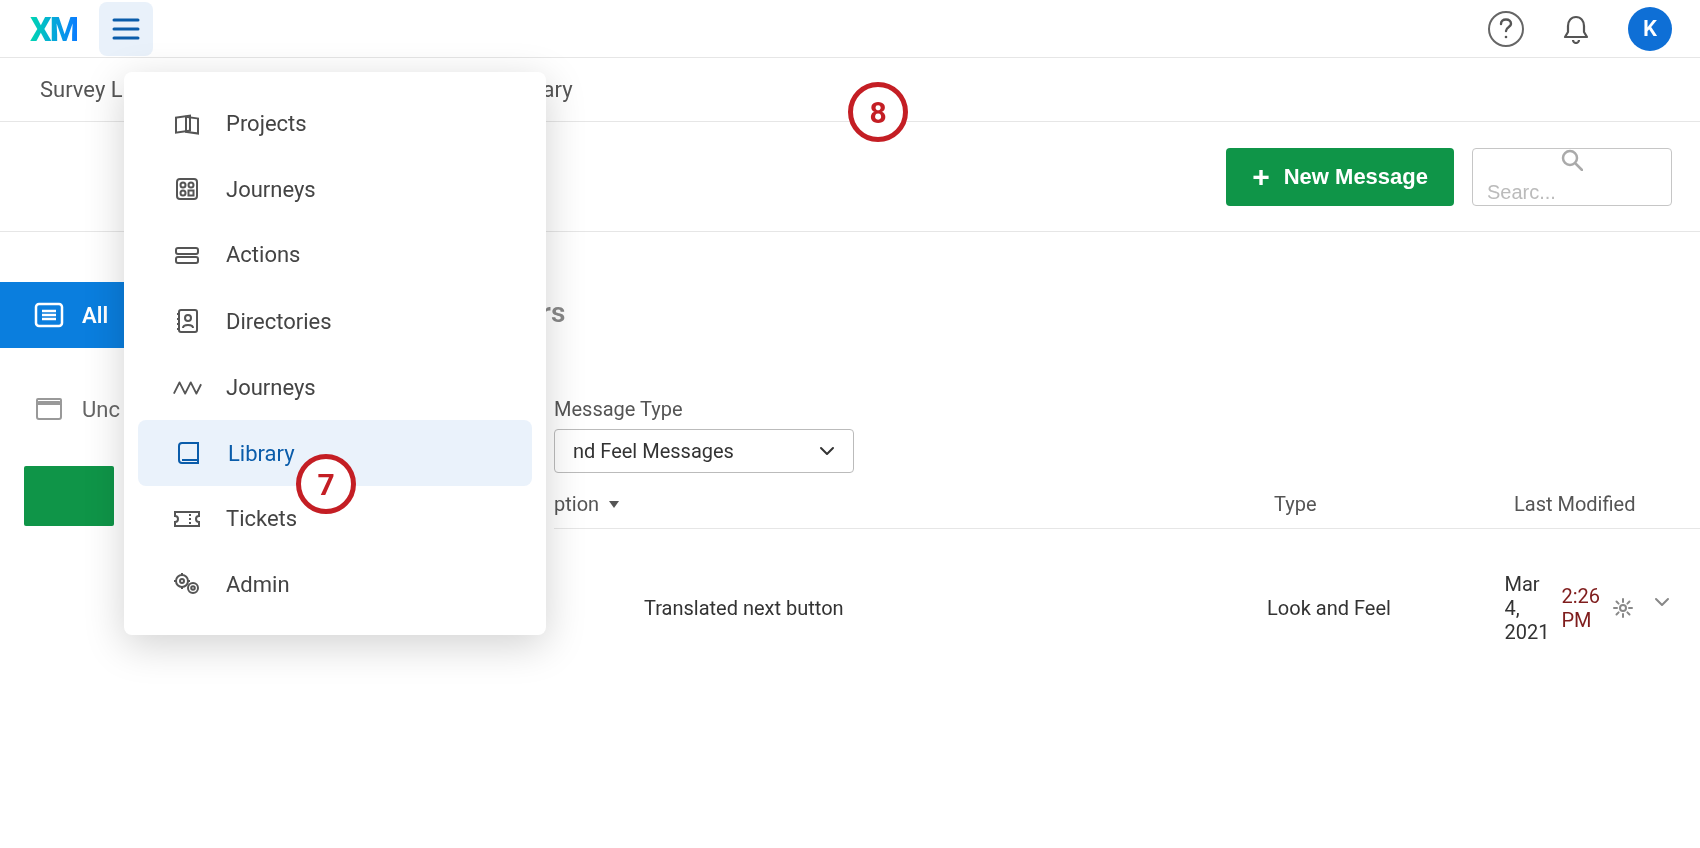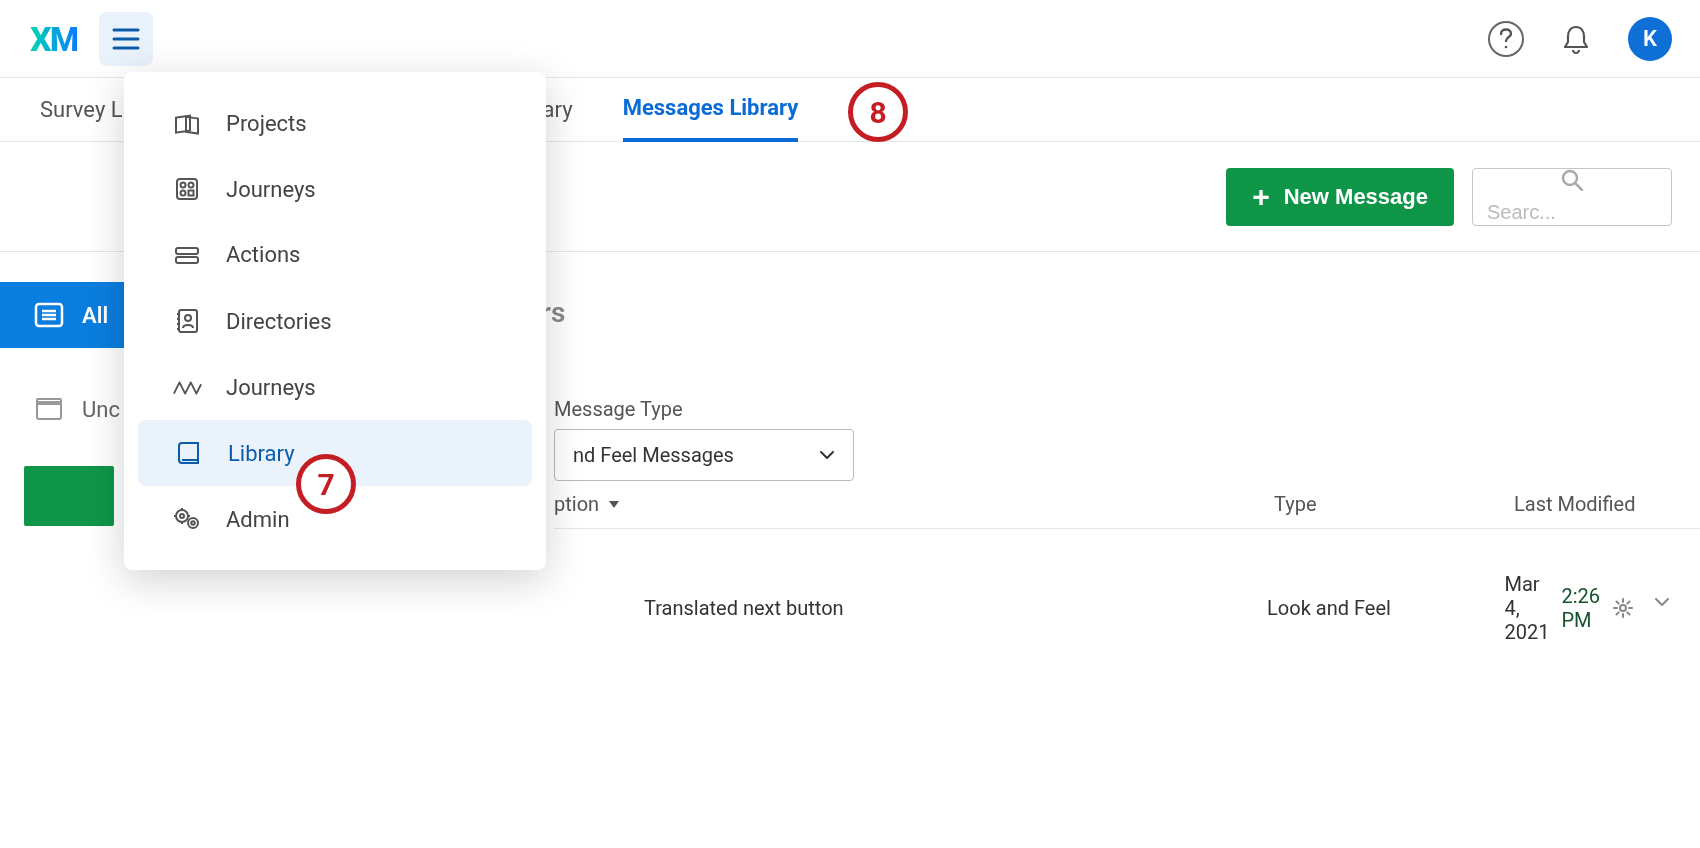--- a/index.html
+++ b/index.html
@@ -1,19 +1,19 @@
 <!DOCTYPE html>
 <html><head>
   <meta charset="utf-8">
   <style>
     * { box-sizing: border-box; margin: 0; padding: 0; }
     body { font-family: -apple-system, BlinkMacSystemFont, "Segoe UI", Roboto, Helvetica, Arial, sans-serif; font-size: 16px; color: #333; background: #fff; width: 1700px; height: 848px; overflow: hidden; position: relative; }
 
     
-    .topbar { height: 78px; display: flex; align-items: center; padding: 0 28px 0 30px; border-bottom: 1px solid #e6e6e6; }
+    .topbar { height: 58px; display: flex; align-items: center; padding: 0 28px 0 30px; border-bottom: 1px solid #e6e6e6; }
     .logo { font-weight: 800; font-size: 34px; letter-spacing: -2px; background: linear-gradient(90deg,#00d6b2,#0a7cff); -webkit-background-clip: text; background-clip: text; color: transparent; margin-right: 22px; }
     .menu-btn { width: 54px; height: 54px; border-radius: 8px; background: #e9f1fa; display: flex; align-items: center; justify-content: center; cursor: pointer; }
     .menu-btn svg { stroke: #0a5caa; }
     .user-switch { margin-left: 26px; display: flex; align-items: center; font-size: 24px; color: #222; }
     .user-switch .name { font-weight: 400; }
     .user-switch .blurred { display: inline-block; width: 150px; height: 28px; background: #eee; margin-left: 6px; border-radius: 4px; }
     .user-switch .chev { margin-left: 14px; }
     .top-right { margin-left: auto; display: flex; align-items: center; gap: 34px; }
     .icon-btn-circle { width: 36px; height: 36px; display: flex; align-items: center; justify-content: center; border-radius: 50%; border: 2px solid #666; color: #666; }
     .icon-btn-plain { width: 36px; height: 36px; display: flex; align-items: center; justify-content: center; color: #666; }
@@ -36,32 +36,32 @@
     .content { display: flex; position: absolute; top: 252px; left: 0; right: 0; bottom: 0; }
     .sidebar-left { width: 430px; border-right: none; }
     .sidebar-left .selected-folder { background: #0a7ede; color: #fff; padding: 20px 34px; display: flex; align-items: center; gap: 18px; font-size: 22px; font-weight: 600; margin-top: 30px; }
     .sidebar-left .folder-item { padding: 20px 34px; display: flex; align-items: center; gap: 18px; font-size: 22px; color: #666; margin-top: 28px; }
     .sidebar-left .green-btn { background: #0f9548; width: 90px; height: 60px; margin: 24px 0 0 24px; border-radius: 2px; }
 
     .main { flex: 1; padding: 44px 28px 0 0; position: relative; }
     .main-heading-partial { position: absolute; left: 80px; top: 44px; font-size: 28px; color: #888; font-weight: 600; }
     .filter-row { position: absolute; top: 145px; left: 124px; }
     .filter-label { font-size: 20px; color: #555; margin-bottom: 8px; display: block; }
-    .select-box { width: 300px; height: 52px; border: 1px solid #bbb; border-radius: 4px; display: flex; align-items: center; justify-content: space-between; padding: 0 18px; font-size: 20px; color: #333; background: #fff; }
+    .select-box { width: 300px; height: 44px; border: 1px solid #bbb; border-radius: 4px; display: flex; align-items: center; justify-content: space-between; padding: 0 18px; font-size: 20px; color: #333; background: #fff; }
 
     .table-head { position: absolute; top: 240px; left: 124px; right: 0; display: flex; color: #555; font-size: 20px; border-bottom: 1px solid #e6e6e6; padding-bottom: 12px; }
     .th { font-weight: 400; }
     .th.desc { width: 720px; display: flex; align-items: center; gap: 8px; padding-left: 0; }
     .th.type { width: 240px; }
     .th.mod { flex: 1; }
     .table-row { position: absolute; top: 300px; left: 124px; right: 0; display: flex; align-items: center; font-size: 20px; color: #333; padding: 20px 0; }
     .td.desc { width: 720px; padding-left: 90px; }
     .td.type { width: 240px; }
     .td.mod { flex: 1; display: flex; align-items: center; gap: 12px; }
-    .td.mod .time { color: #14532d; }
+    .td.mod .time { color: #7f1d1d; }
     .row-actions { margin-left: auto; display: flex; gap: 20px; color: #888; padding-right: 30px; }
 
     
     .dropdown { position: absolute; top: 72px; left: 124px; width: 422px; background: #fff; border-radius: 8px; box-shadow: 0 10px 40px rgba(0,0,0,0.18); padding: 18px 0; z-index: 100; }
     .dropdown-item { display: flex; align-items: center; gap: 24px; padding: 20px 34px; font-size: 22px; color: #444; cursor: pointer; border-radius: 8px; margin: 0 14px; }
     .dropdown-item.selected { background: #eaf2fb; color: #0a5caa; font-weight: 400; padding-left: 36px; }
     .dropdown-item .di-icon { width: 30px; display: flex; align-items: center; justify-content: center; }
 
     
     .anno { position: absolute; width: 60px; height: 60px; border-radius: 50%; border: 5px solid #c41e24; color: #c41e24; display: flex; align-items: center; justify-content: center; font-size: 30px; font-weight: 700; background: #fff; z-index: 200; }
@@ -93,21 +93,20 @@
           <path d="M11,26 C11,27.5 12.3,29 14,29 C15.7,29 17,27.5 17,26"></path>
         </svg>
     </div>
     <div class="avatar">K</div>
   </div>
 </div>
 
 <div class="tabsbar">
   <div class="tab">Survey L</div>
   <div class="tab" style="margin-left:370px;">ary</div>
-  <div class="tab active">Messages Library</div>
 </div>
 
 <div class="actionbar">
   <button class="btn-primary">
     <span class="plus">+</span>
     <span>New Message</span>
   </button>
   <div class="search-box">
     <svg width="22" height="22" viewBox="0 0 22 22" fill="none" stroke="#aaa" stroke-width="2.5">
         <circle cx="9" cy="9" r="7"></circle>
@@ -244,20 +243,29 @@
     <span class="di-icon">
       <svg width="26" height="26" viewBox="0 0 26 26" fill="none" stroke="#0a5caa" stroke-width="2">
           <path d="M6,3 L22,3 L22,23 L6,23 C4,23 3,21.5 3,20 L3,6 C3,4 4.5,3 6,3 Z"></path>
           <path d="M6,20 L22,20"></path>
         </svg>
     </span>
     <span>Library</span>
   </div>
   <div class="dropdown-item">
     <span class="di-icon">
+      <svg width="30" height="20" viewBox="0 0 30 20" fill="none" stroke="#555" stroke-width="2">
+          <path d="M3,3 L27,3 L27,7 C25,7 24,8.5 24,10 C24,11.5 25,13 27,13 L27,17 L3,17 L3,13 C5,13 6,11.5 6,10 C6,8.5 5,7 3,7 Z"></path>
+          <line x1="18" y1="5" x2="18" y2="15" stroke-dasharray="2,2"></line>
+        </svg>
+    </span>
+    <span>Tickets</span>
+  </div>
+  <div class="dropdown-item">
+    <span class="di-icon">
       <svg width="30" height="26" viewBox="0 0 30 26" fill="none" stroke="#555" stroke-width="2">
           <circle cx="10" cy="10" r="6"></circle>
           <circle cx="10" cy="10" r="2"></circle>
           <circle cx="21" cy="17" r="5"></circle>
           <circle cx="21" cy="17" r="1.8"></circle>
           <path d="M10,2 L10,4 M10,16 L10,18 M2,10 L4,10 M16,10 L18,10"></path>
         </svg>
     </span>
     <span>Admin</span>
   </div>

